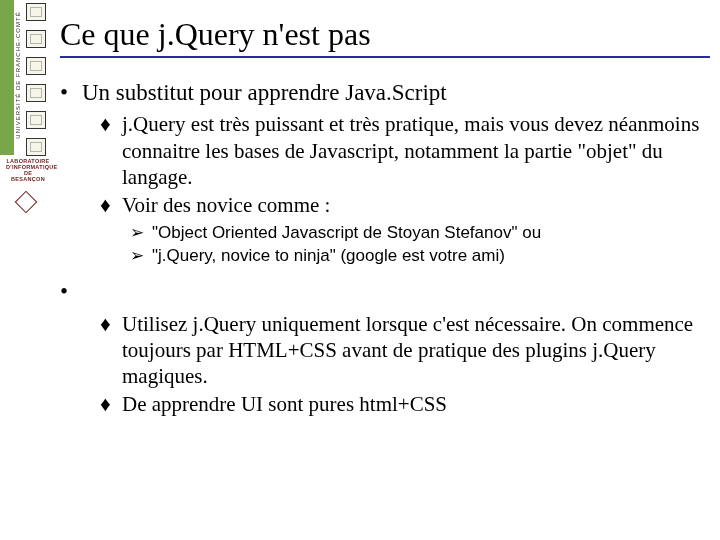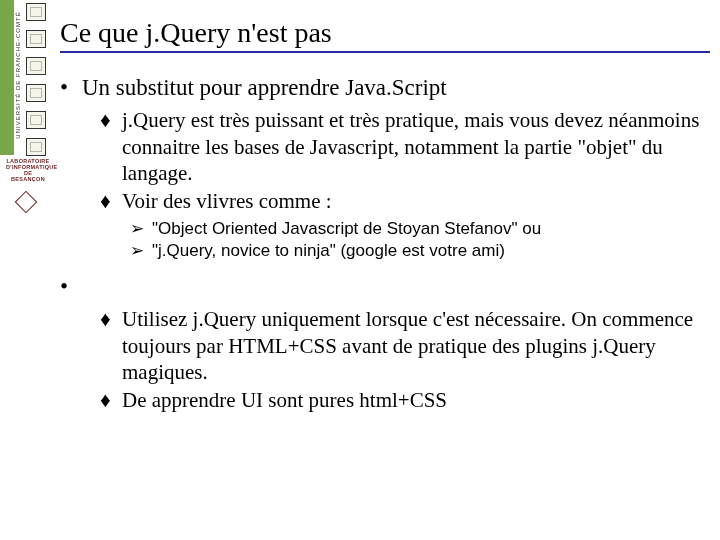--- a/index.html
+++ b/index.html
@@ -89,21 +89,21 @@
     background: #fff;
   }
 
   .content {
     position: absolute;
     left: 60px;
     right: 10px;
     top: 18px;
   }
   .title {
-    font-size: 28px;
+    font-size: 32px;
     font-weight: normal;
     padding-bottom: 4px;
     border-bottom: 2px solid #2a2aa0;
     margin-bottom: 20px;
     line-height: 1.05;
   }
   .lvl1 {
     font-size: 23px;
     line-height: 1.3;
     margin-left: 0;
@@ -160,21 +160,21 @@
       <span class="bul">•</span>
       <span>Un substitut pour apprendre Java.Script</span>
     </div>
     <div class="lvl2-wrap">
       <div class="lvl2">
         <span class="bul">♦</span>
         <span>j.Query est très puissant et très pratique, mais vous devez néanmoins connaitre les bases de Javascript, notamment la partie "objet" du langage.</span>
       </div>
       <div class="lvl2">
         <span class="bul">♦</span>
-        <span>Voir des vlivres comme :</span>
+        <span>Voir des novice comme :</span>
       </div>
       <div class="lvl3-wrap">
         <div class="lvl3">
           <span class="bul">➢</span>
           <span>"Object Oriented Javascript de Stoyan Stefanov" ou</span>
         </div>
         <div class="lvl3">
           <span class="bul">➢</span>
           <span>"j.Query, novice to ninja" (google est votre ami)</span>
         </div>

